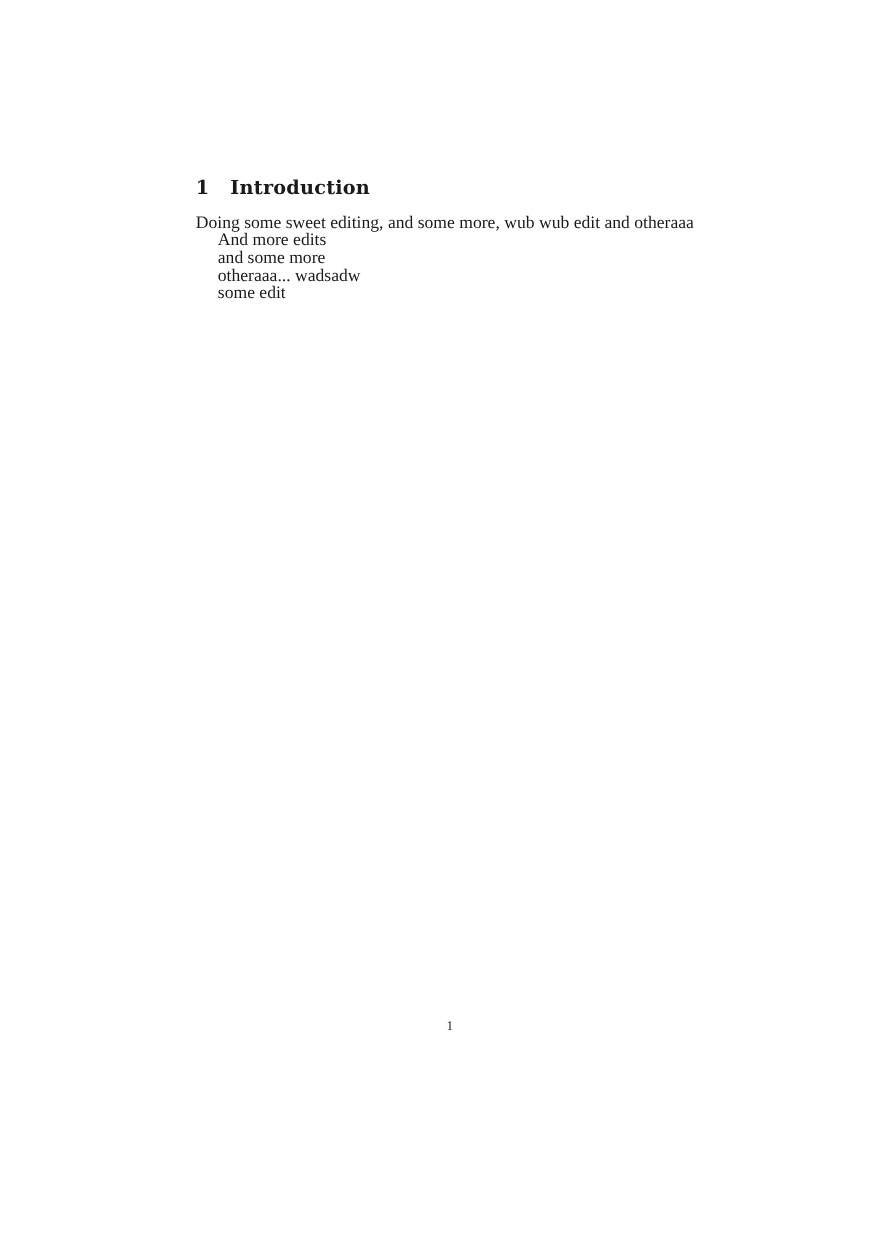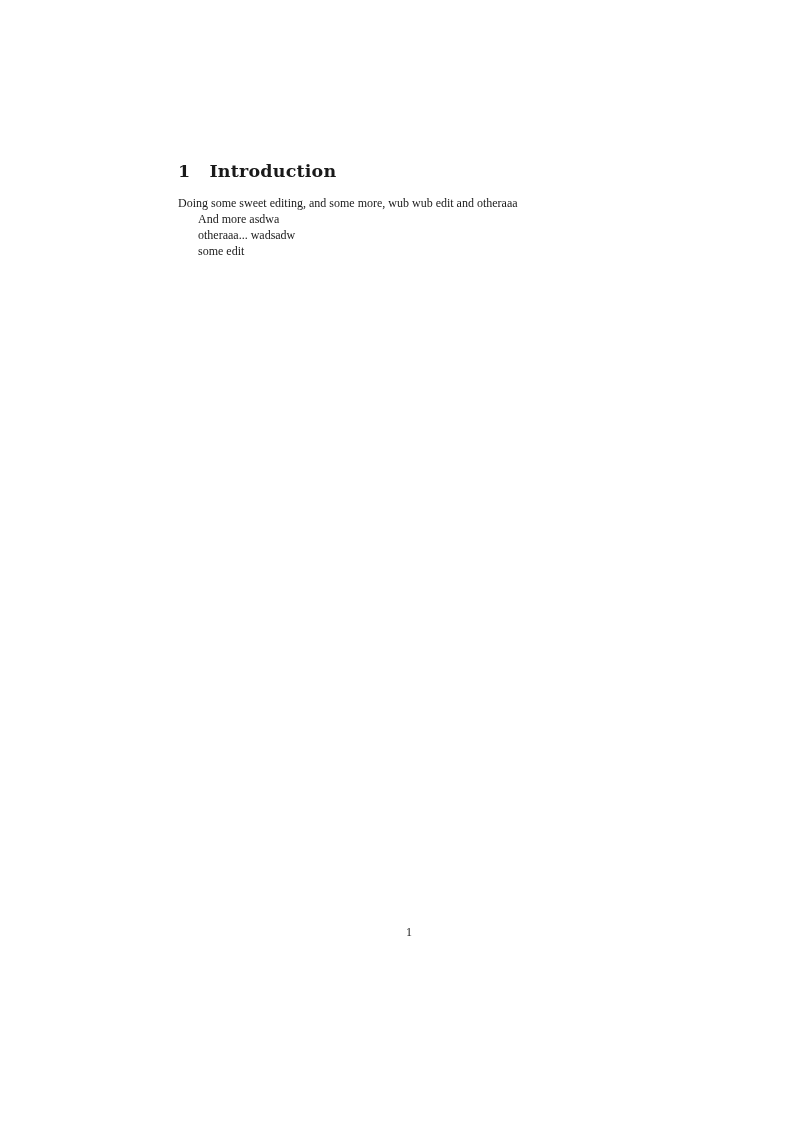--- a/index.html
+++ b/index.html
@@ -36,21 +36,21 @@
     color: #1a1a1a;
     font-family: "DejaVu Serif", "Liberation Serif", serif;
   }
 
   .section-heading .sec-num {
     display: inline-block;
     margin-right: 19px;
   }
 
   .body-par {
-    font-size: 12px;
+    font-size: 16px;
     line-height: 16px;
     color: #1a1a1a;
     text-indent: 20px;
     white-space: nowrap;
   }
 
   .body-par.no-indent {
     text-indent: 0;
   }
 
@@ -70,21 +70,22 @@
 
 <div class="page">
 
   <div class="text-block">
 
     <h1 class="section-heading">
       <span class="sec-num">1</span><span>Introduction</span>
     </h1>
 
     <p class="body-par no-indent">Doing some sweet editing, and some more, wub wub edit and otheraaa</p>
-    <p class="body-par">And more asdwa</p>
+    <p class="body-par">And more edits</p>
+    <p class="body-par">and some more</p>
     <p class="body-par">otheraaa... wadsadw</p>
     <p class="body-par">some edit</p>
 
   </div>
 
   <div class="page-number">1</div>
 
 </div>
 
 </body></html>

